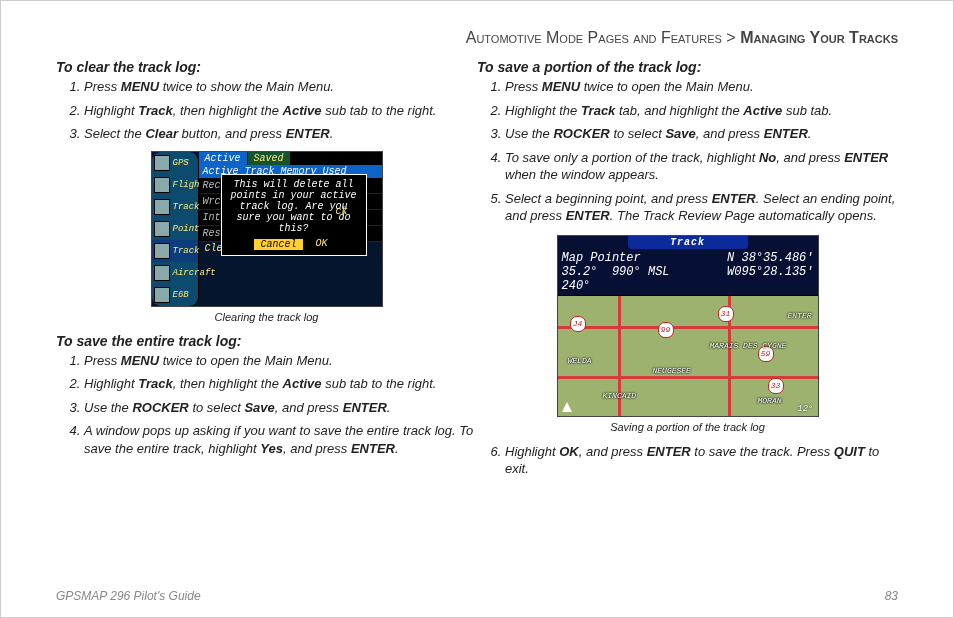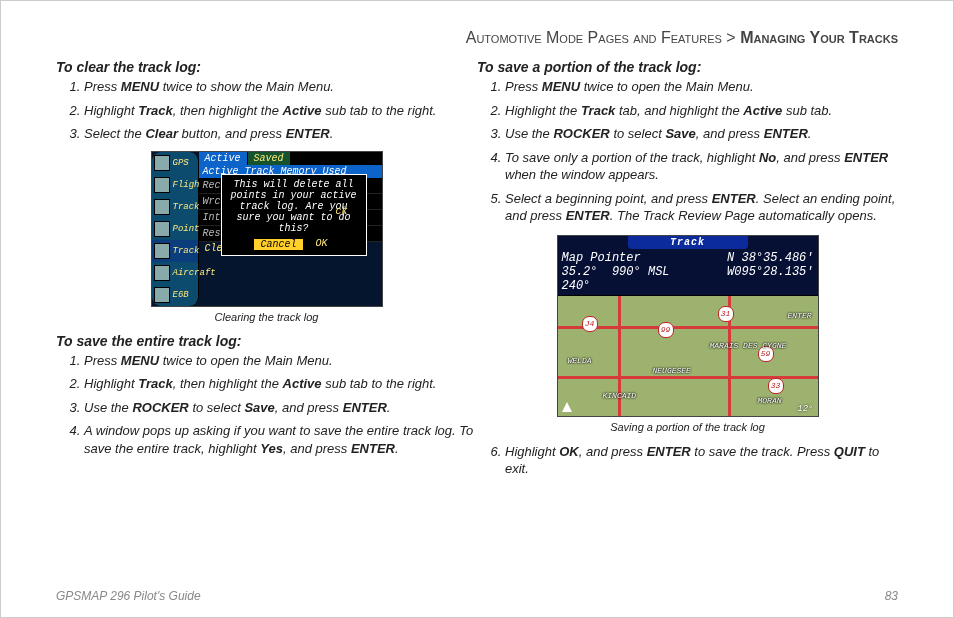--- a/index.html
+++ b/index.html
@@ -315,21 +315,21 @@
               </div>
             </div>
           </div>
           <div class="s2-map" id="s2map">
             <div class="s2-road" style="top:30px;left:0;width:100%;"></div>
             <div class="s2-road" style="top:80px;left:0;width:100%;"></div>
             <div class="s2-road" style="top:0;left:60px;width:3px;height:100%;"></div>
             <div class="s2-road" style="top:0;left:170px;width:3px;height:100%;"></div>
             <div class="s2-arrow"></div>
             <div class="s2-scale">12°</div>
-          <div class="s2-shield" style="left: 24px; top: 20px;">J4</div>
+          <div class="s2-shield" style="left: 12px; top: 20px;">J4</div>
               <div class="s2-shield" style="left: 100px; top: 26px;">99</div>
               <div class="s2-shield" style="left: 160px; top: 10px;">31</div>
               <div class="s2-shield" style="left: 200px; top: 50px;">59</div>
               <div class="s2-shield" style="left: 210px; top: 82px;">33</div>
               <div class="s2-town" style="left: 10px; top: 60px;">WELDA</div>
               <div class="s2-town" style="left: 45px; top: 95px;">KINCAID</div>
               <div class="s2-town" style="left: 200px; top: 100px;">MORAN</div>
               <div class="s2-town" style="left: 95px; top: 70px;">NEUGESEE</div>
               <div class="s2-town" style="left: 120px; top: 45px; padding-left: 32px;">MARAIS DES CYGNE</div>
               <div class="s2-town" style="left: 230px; top: 15px;">ENTER</div>

